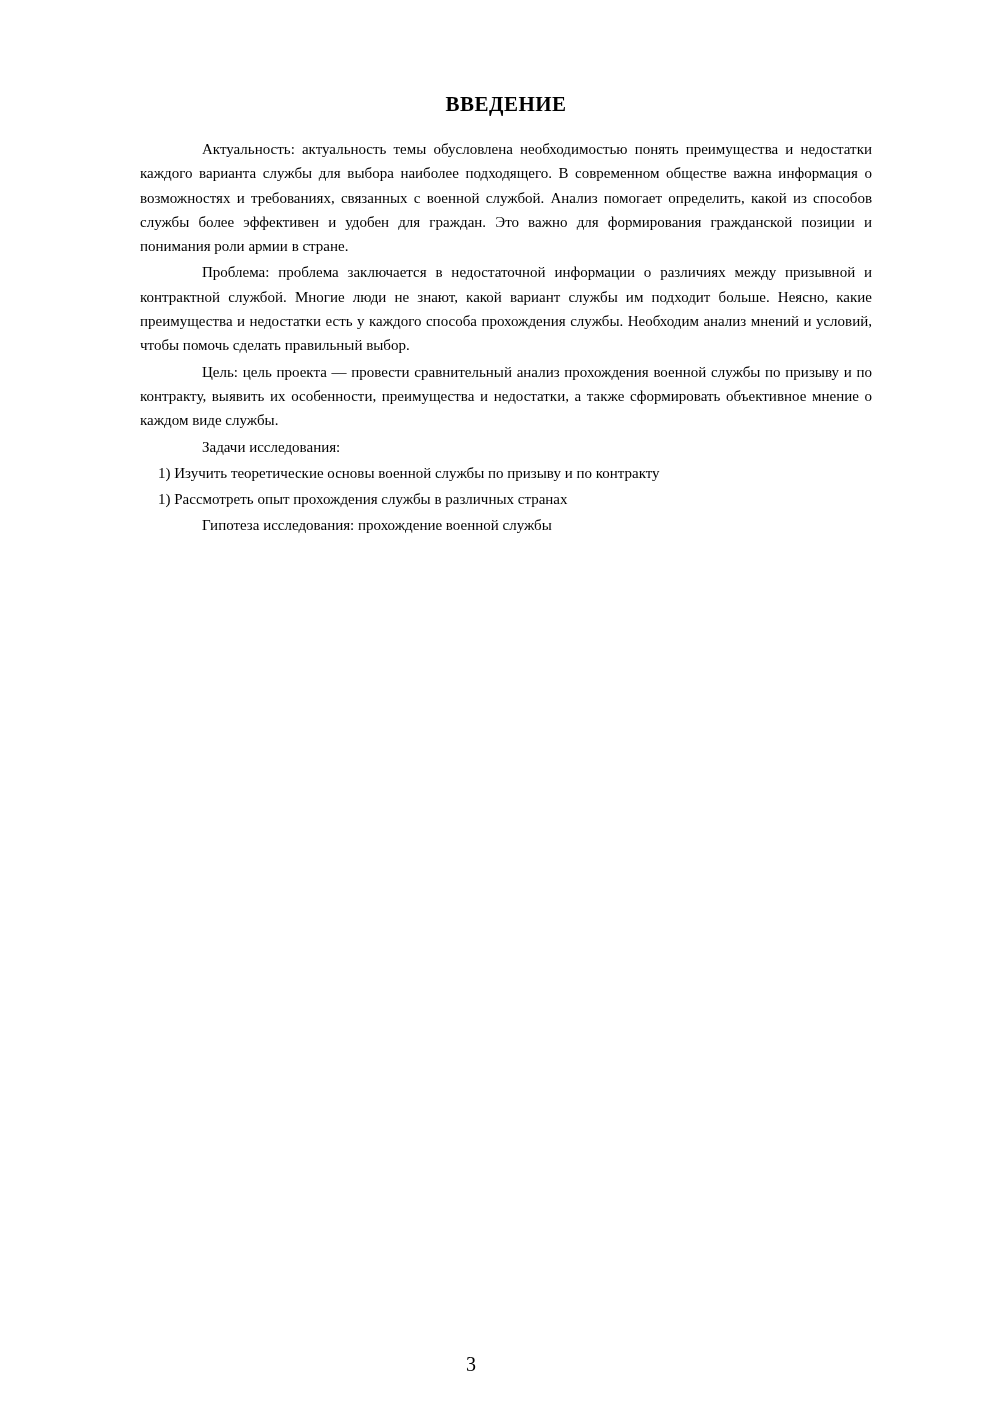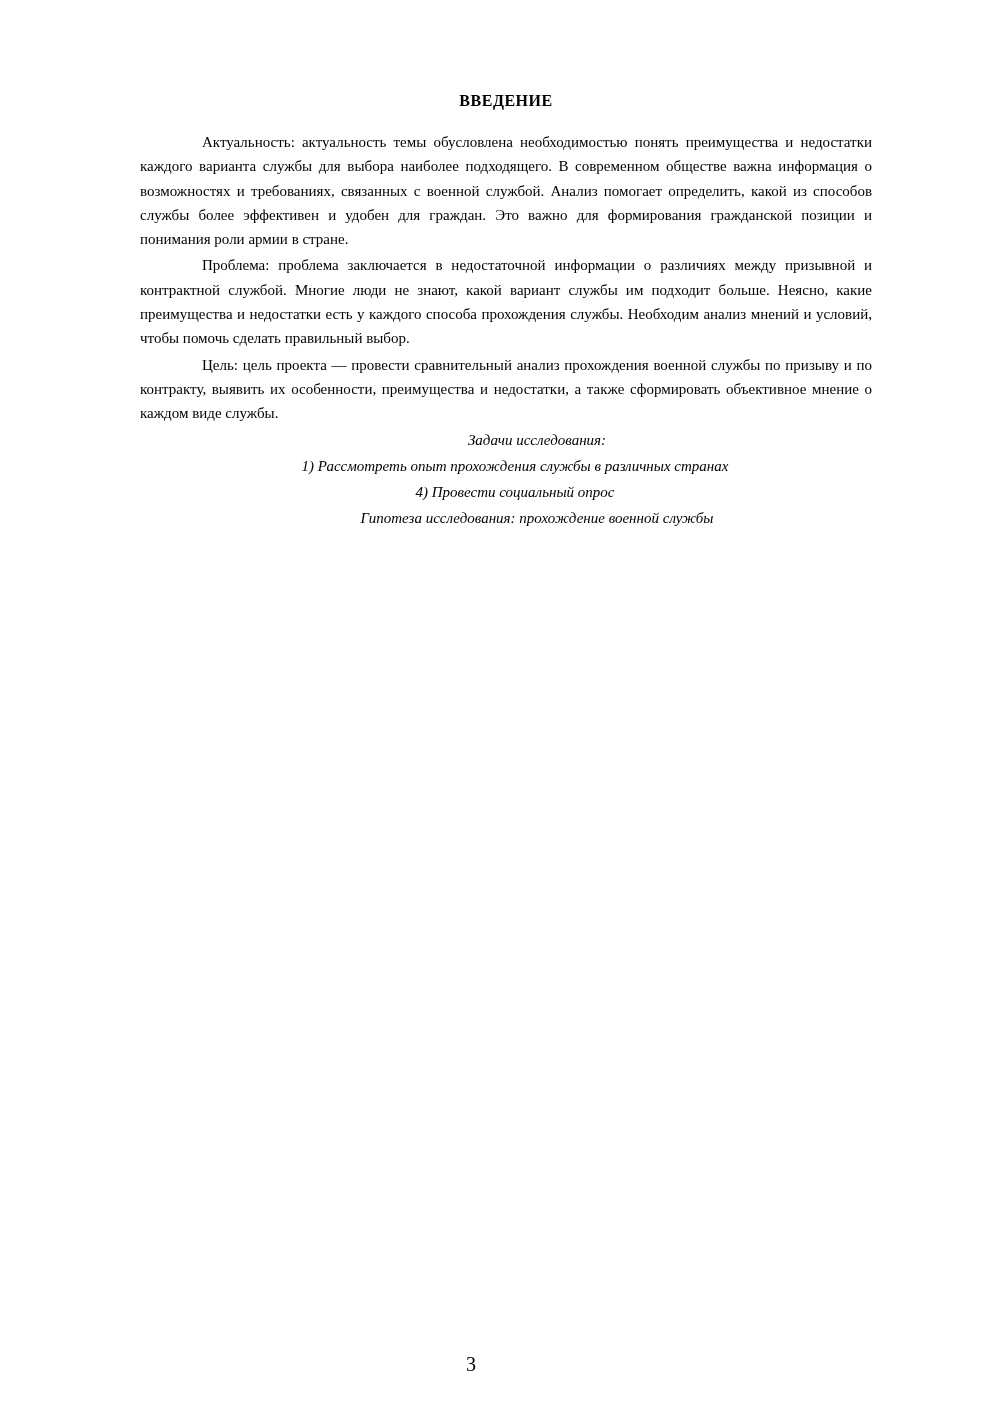--- a/index.html
+++ b/index.html
@@ -18,21 +18,21 @@
   .page {
     box-sizing: border-box;
     width: 1000px;
     height: 1414px;
     padding: 92px 70px 40px 140px;
     position: relative;
   }
   .doc-title {
     text-align: center;
     font-weight: bold;
-    font-size: 16px;
+    font-size: 21px;
     letter-spacing: 0.5px;
     margin: 0 0 20px 0;
     padding-right: 58px;
   }
   .para {
     text-align: justify;
     text-justify: inter-word;
     font-size: 15px;
     line-height: 1.62;
     margin: 0 0 2px 0;
@@ -40,22 +40,21 @@
     padding-right: 58px;
     hyphens: none;
   }
   .para.list-item {
     text-indent: 18px;
   }
   .para.sub-item {
     text-indent: 62px;
   }
   .para.no-justify {
-    text-align: center;
-    font-style: italic;
+    text-align: left;
   }
   .page-number {
     position: absolute;
     bottom: 38px;
     left: 0;
     right: 58px;
     text-align: center;
     font-size: 20px;
   }
 </style>
@@ -67,25 +66,25 @@
   <h1 class="doc-title">ВВЕДЕНИЕ</h1>
 
   <p class="para">Актуальность: актуальность темы обусловлена необходимостью понять преимущества и недостатки каждого варианта службы для выбора наиболее подходящего. В современном обществе важна информация о возможностях и требованиях, связанных с военной службой. Анализ помогает определить, какой из способов службы более эффективен и удобен для граждан. Это важно для формирования гражданской позиции и понимания роли армии в стране.</p>
 
   <p class="para">Проблема: проблема заключается в недостаточной информации о различиях между призывной и контрактной службой. Многие люди не знают, какой вариант службы им подходит больше. Неясно, какие преимущества и недостатки есть у каждого способа прохождения службы. Необходим анализ мнений и условий, чтобы помочь сделать правильный выбор.</p>
 
   <p class="para">Цель: цель проекта — провести сравнительный анализ прохождения военной службы по призыву и по контракту, выявить их особенности, преимущества и недостатки, а также сформировать объективное мнение о каждом виде службы.</p>
 
   <p class="para no-justify">Задачи исследования:</p>
 
+  <p class="para list-item">1) Изучить теоретические основы военной службы по призыву и по контракту</p>
 
 
   <p class="para list-item no-justify">1) Рассмотреть опыт прохождения службы в различных странах</p>
 
-  <p class="para list-item no-justify">4) Провести социальный опрос</p>
 
 
 
   <p class="para sub-item no-justify">Гипотеза исследования: прохождение военной службы</p>
 
 
   <div class="page-number">3</div>
 
 </div>
 

